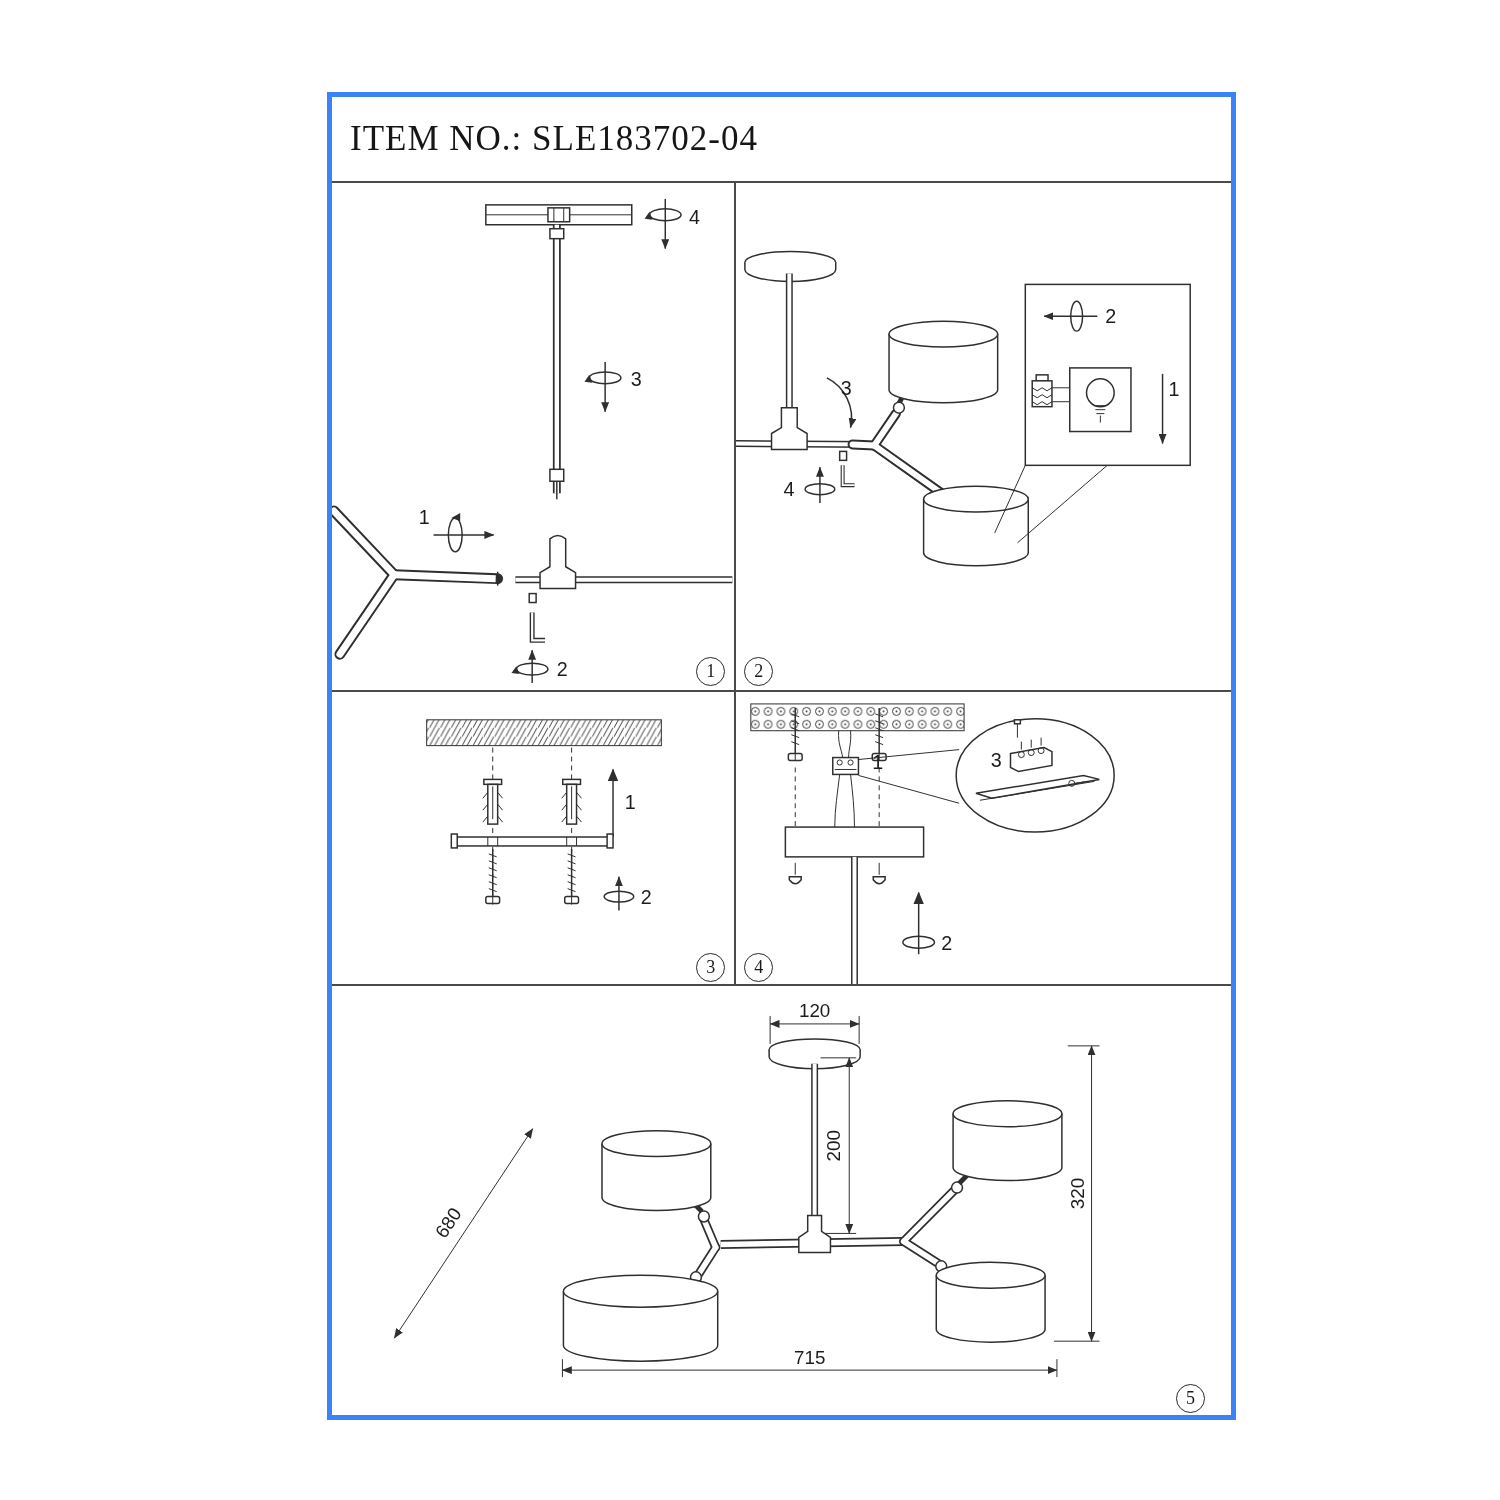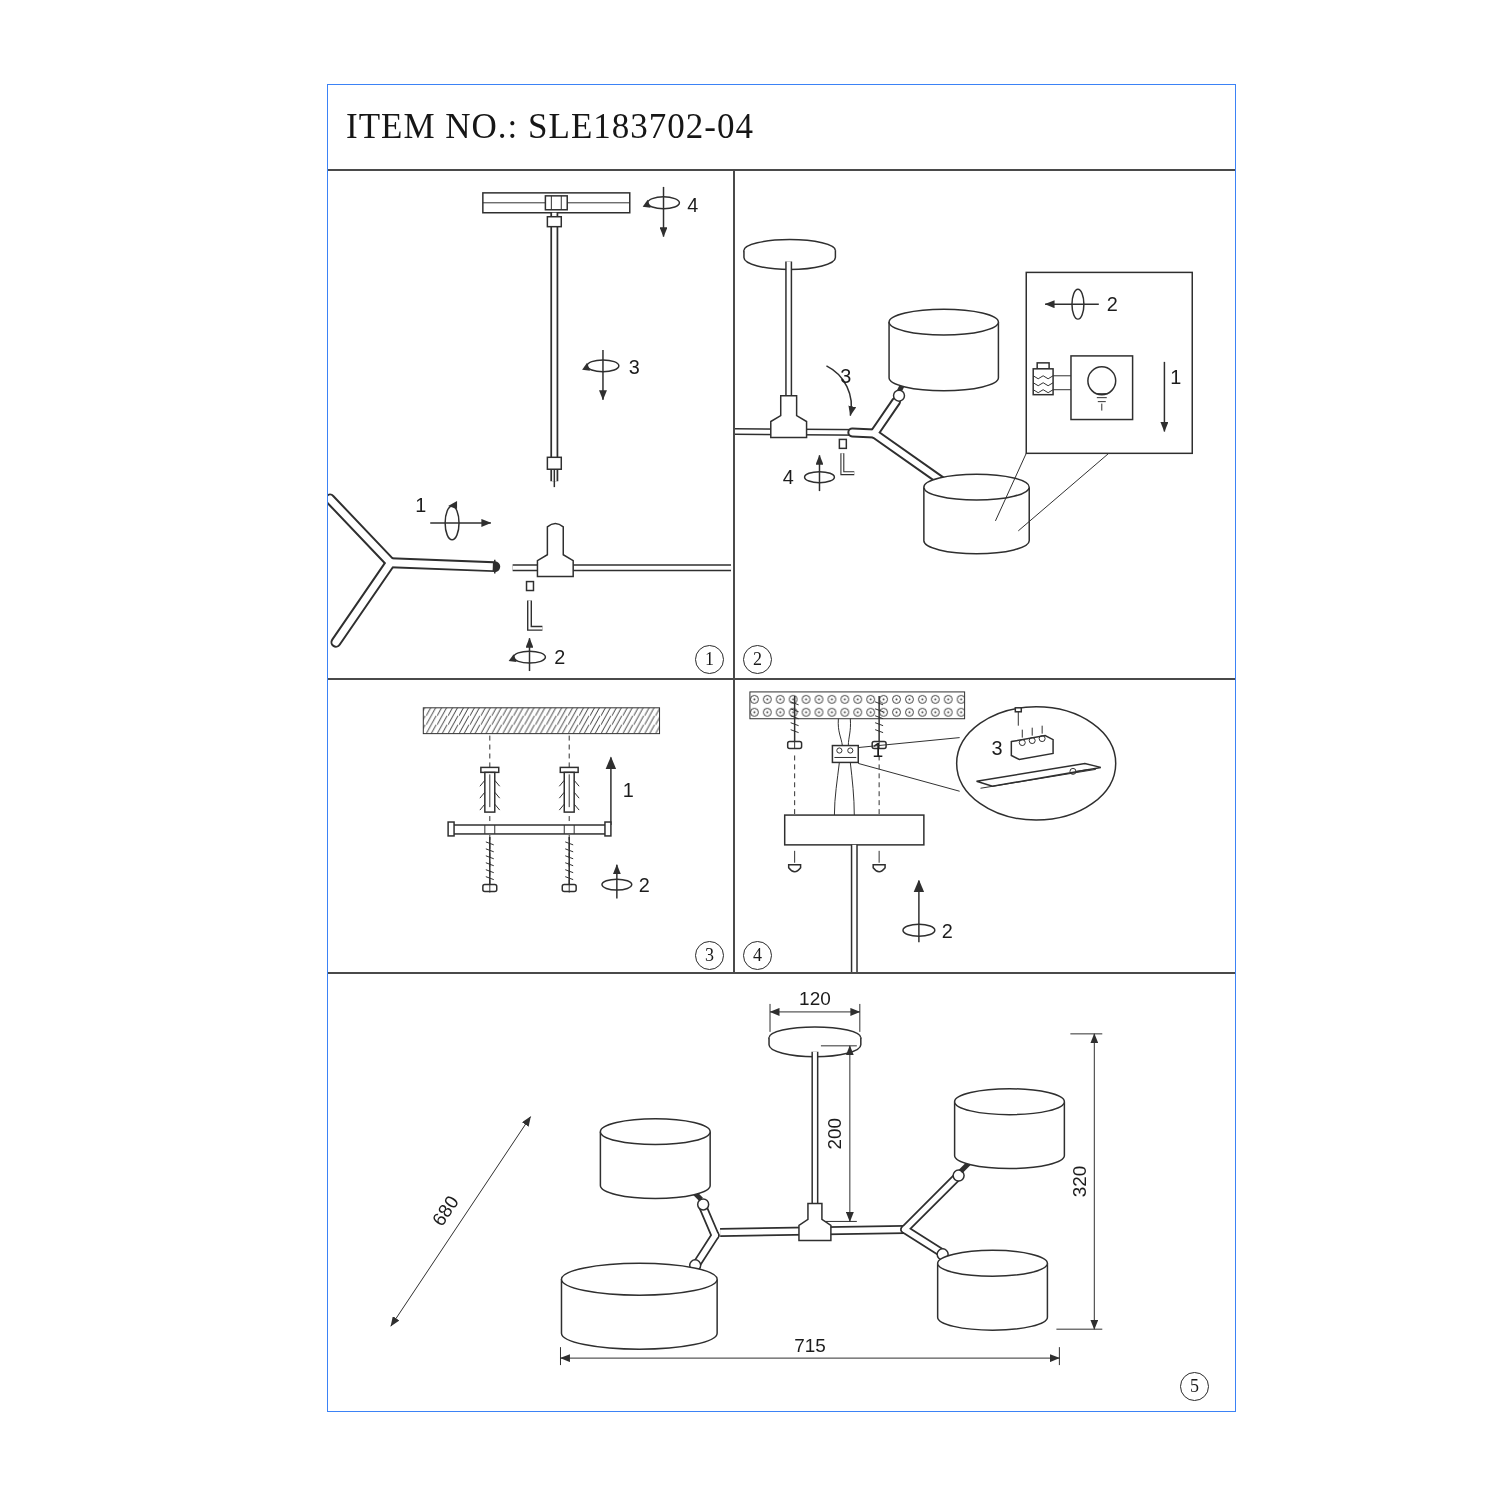--- a/index.html
+++ b/index.html
@@ -1,19 +1,19 @@
 <!DOCTYPE html>
 <html><head>
 <meta charset="utf-8">
 <style>
   html,body { margin:0; padding:0; background:#fff; }
   .page { position:relative; width:1500px; height:1500px; background:#ffffff; overflow:hidden;
           font-family:"Liberation Sans", sans-serif; }
-  .sheet { position:absolute; left:327px; top:84px; width:909px; height:1328px;
-           border:1px solid #3b82f6; box-sizing:border-box; background:#fff; }
+  .sheet { position:absolute; left:327px; top:92px; width:909px; height:1328px;
+           border:5px solid #3b82f6; box-sizing:border-box; background:#fff; }
   .header-row { height:86px; border-bottom:2px solid #4a4a4a; box-sizing:border-box;
                 display:flex; align-items:center; padding-left:18px; }
   .item-no { font-family:"Liberation Serif", "DejaVu Serif", serif; font-size:35px;
              color:#161616; letter-spacing:1px; }
   .row-a { height:509px; border-bottom:2px solid #4a4a4a; box-sizing:border-box; display:flex; }
   .row-b { height:294px; border-bottom:2px solid #4a4a4a; box-sizing:border-box; display:flex; }
   .row-c { height:435px; box-sizing:border-box; position:relative; }
   .cell-l { width:407px; border-right:2px solid #4a4a4a; box-sizing:border-box; position:relative; }
   .cell-r { width:498px; position:relative; }
   .cell-l svg, .cell-r svg, .row-c svg { display:block; width:100%; height:100%; }

